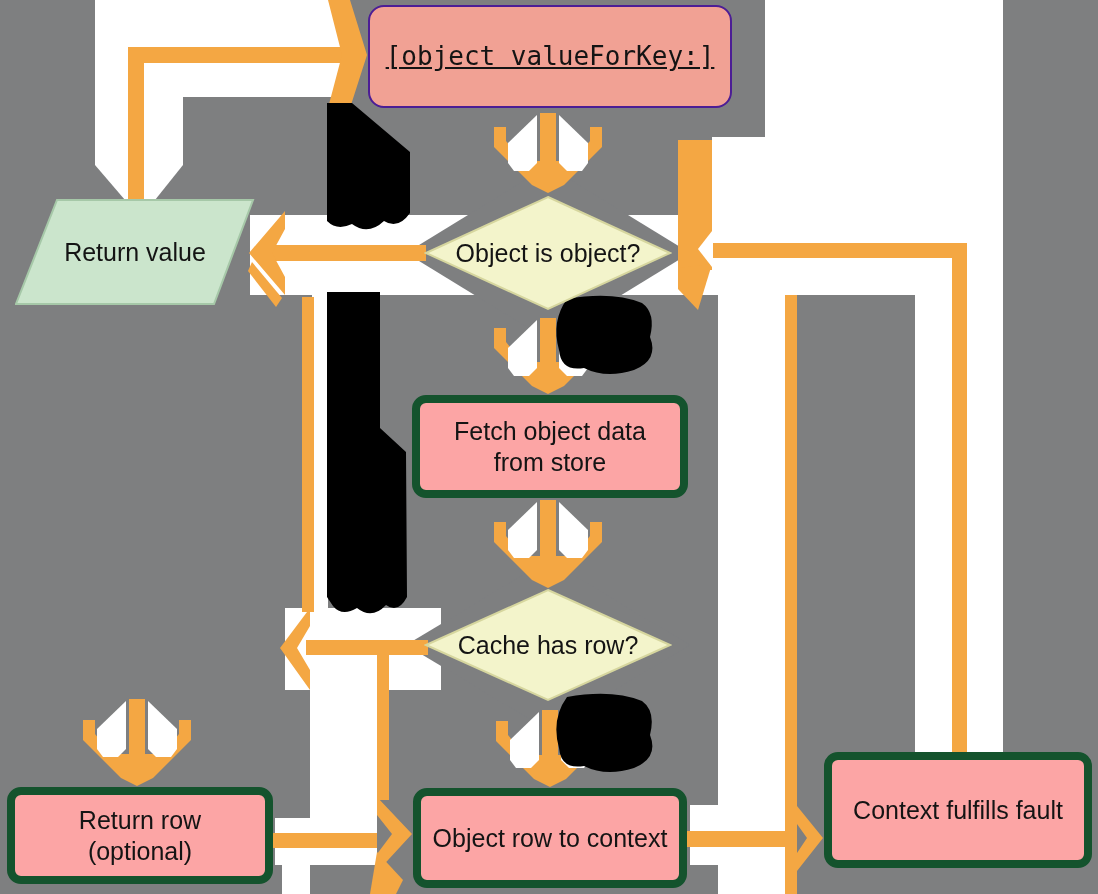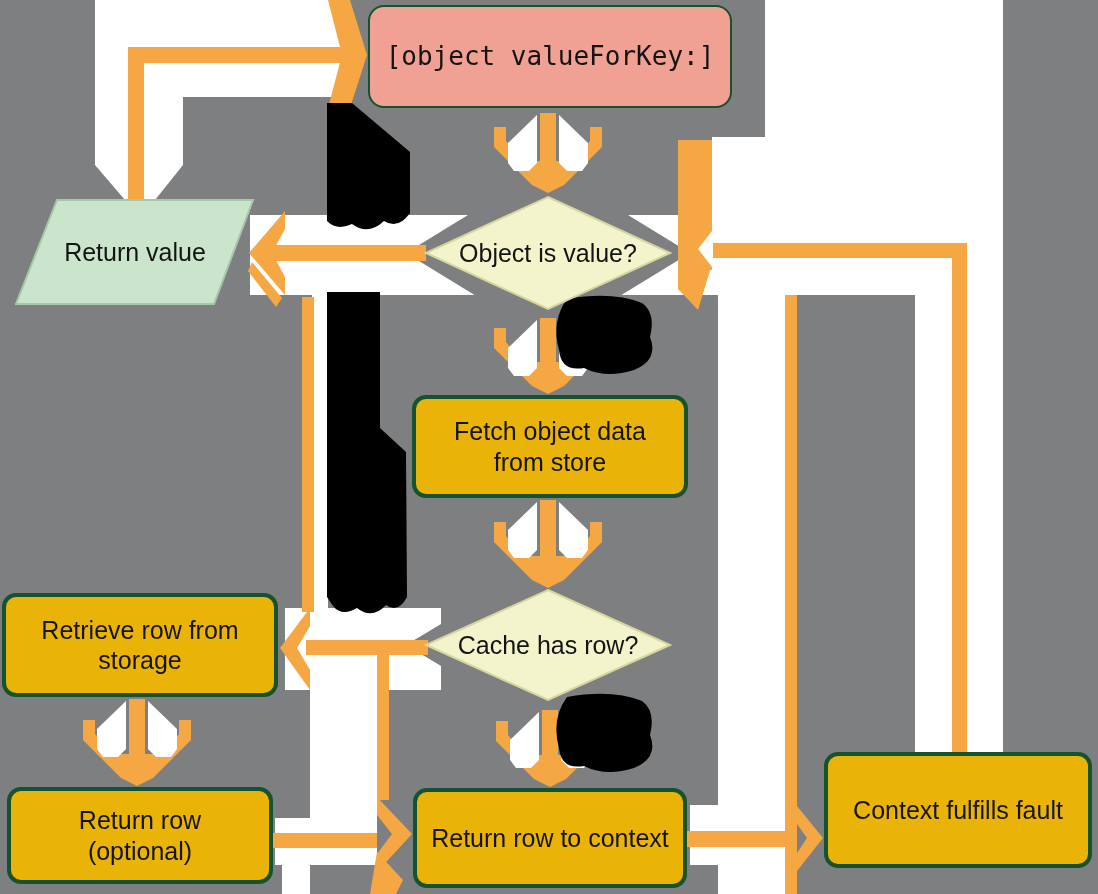--- a/index.html
+++ b/index.html
@@ -4,23 +4,23 @@
 <style>
   html,body{margin:0;padding:0;background:#555;}
   .stage{
     position:relative;width:1098px;height:894px;overflow:hidden;
     background:#7E7F80;font-family:"Liberation Sans",sans-serif;
   }
   .stage svg.bg{position:absolute;left:0;top:0;}
   .node{position:absolute;display:flex;align-items:center;justify-content:center;
         text-align:center;color:#141414;font-size:25px;line-height:1.22;
         white-space:pre-line;box-sizing:border-box;}
-  .node.rect{background:#eab308;border:4px solid #14532d;border-radius:14px;}
-  .node.top{background:#F1A194;border:2px solid #14532d;border-radius:16px;
-            font-family:"DejaVu Sans Mono",monospace;font-size:26px;}
+  .node.rect{background:#fca5a5;border:8px solid #14532d;border-radius:14px;}
+  .node.top{background:#F1A194;border:2px solid #4c1d95;border-radius:16px;
+            font-family:"DejaVu Sans Mono",monospace;font-size:26px;text-decoration:underline;}
   .node.shape{background:none;border:none;text-align:right;}
   .node.shape svg{position:absolute;left:0;top:0;}
   .node .lbl{position:relative;z-index:2;padding:0 8px;}
   
   #n-valueforkey{left:368px;top:5px;width:364px;height:103px;}
   #n-returnvalue{left:15px;top:199px;width:240px;height:106px;}
   #n-objectisfault{left:424px;top:195px;width:248px;height:116px;}
   #n-fetch{left:412px;top:395px;width:276px;height:103px;}
   #n-storehasrow{left:424px;top:588px;width:248px;height:114px;}
   #n-retrieve{left:2px;top:593px;width:276px;height:104px;}
@@ -129,46 +129,42 @@
     <svg width="240" height="106" viewBox="0 0 240 106">
       <polygon points="42,1 238,1 199,105 1,105" stroke-width="2" fill="#CBE5CC" stroke="#A6C8A8"></polygon>
     </svg>
     <span class="lbl">Return value</span>
   </div>
 
   <div class="node shape" id="n-objectisfault">
     <svg width="248" height="116" viewBox="0 0 248 116">
       <polygon points="124,2 246,58 124,114 2,58" stroke="#D6D69E" stroke-width="2" fill="#F3F4CB"></polygon>
     </svg>
-    <span class="lbl">Object is value?</span>
+    <span class="lbl">Object is object?</span>
   </div>
 
   <div class="node rect" id="n-fetch">
     <span class="lbl">Fetch object data
 from store</span>
   </div>
 
   <div class="node shape" id="n-storehasrow">
     <svg width="248" height="114" viewBox="0 0 248 114">
       <polygon points="124,2 246,57 124,112 2,57" stroke="#D6D69E" stroke-width="2" fill="#F3F4CB"></polygon>
     </svg>
     <span class="lbl">Cache has row?</span>
   </div>
 
-  <div class="node rect" id="n-retrieve">
-    <span class="lbl">Retrieve row from
-storage</span>
-  </div>
 
   <div class="node rect" id="n-cache">
     <span class="lbl">Return row
 (optional)</span>
   </div>
 
   <div class="node rect" id="n-returnrow">
-    <span class="lbl">Return row to context</span>
+    <span class="lbl">Object row to context</span>
   </div>
 
   <div class="node rect" id="n-context">
     <span class="lbl">Context fulfills fault</span>
   </div>
 
 </div>
 
 </body></html>

